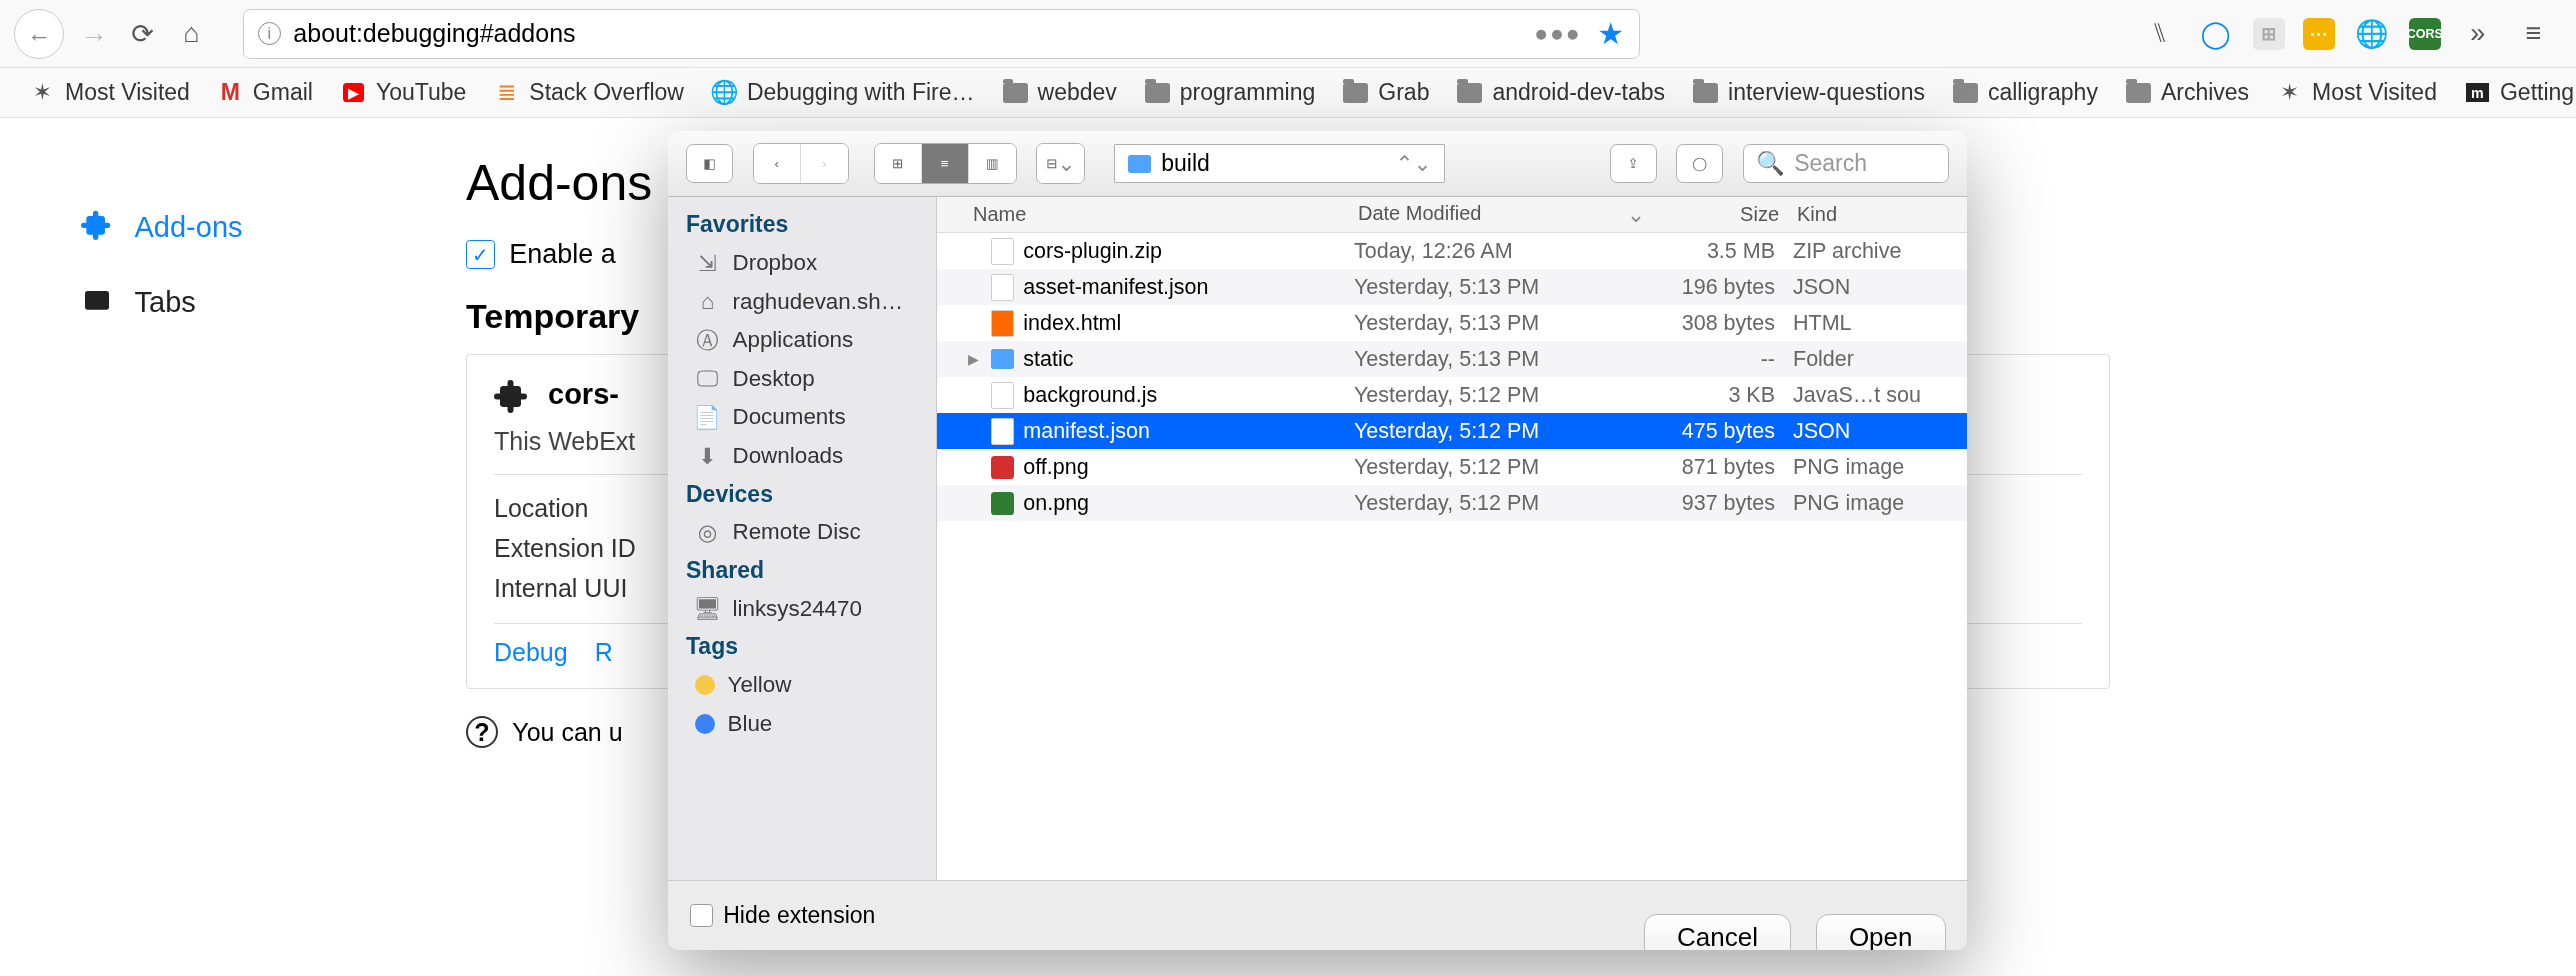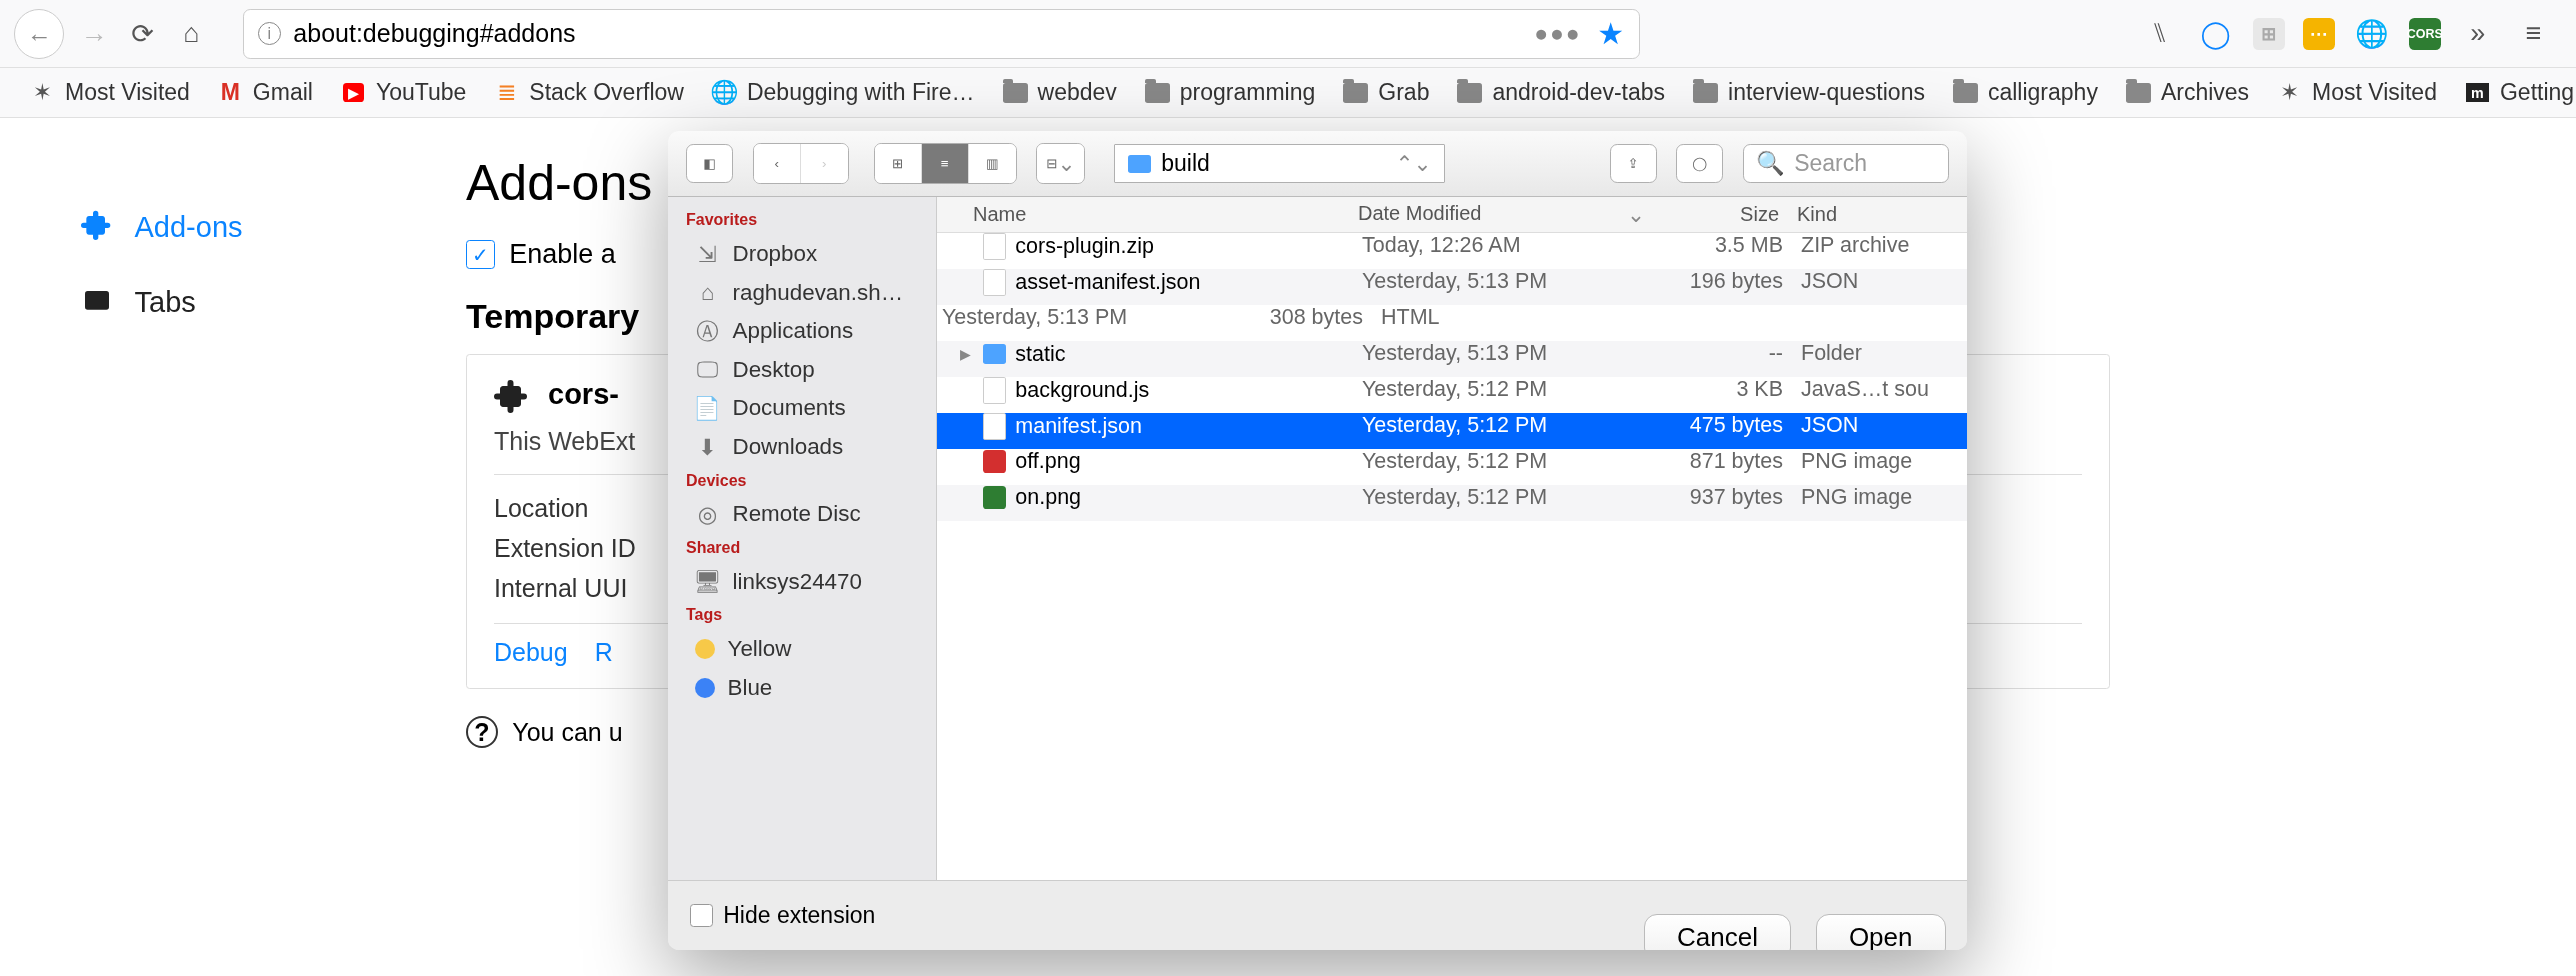--- a/index.html
+++ b/index.html
@@ -49,33 +49,33 @@
 .tb-btn { width:47px; height:39px; display:flex; align-items:center; justify-content:center; color:#666; border:none; background:#fff; border-right:0.9px solid #ddd;}
 .tb-btn:last-child { border-right:none;}
 .tb-btn.sel { background:#7a7a7a; color:#fff;}
 .tb-single { width:47px; height:39px; border:0.9px solid #b0b0b0; border-radius:7.2px; background:#fff; display:flex; align-items:center; justify-content:center; color:#666;}
 .folder-select { width:331px; height:39px; border:0.9px solid #b0b0b0; border-radius:1px; background:#fff; display:flex; align-items:center; padding:0 12.5px; gap:10.7px; margin: 0 18px;}
 .folder-select .fclr { width:23px; height:18px; background:#4da3ff; border-radius:2.7px;}
 .search-box { width:206px; height:39px; border:0.9px solid #b0b0b0; border-radius:7.2px; background:#fff; display:flex; align-items:center; padding:0 12.5px; gap:9px; color:#999;}
 
 .dlg-body { flex:1; display:flex; background:#fff;}
 .dlg-sidebar { width:269px; background:#e9e9eb; border-right:0.9px solid #ccc; padding:9px 0; overflow:auto;}
-.sb-section { padding: 5.4px 18px; color:#b91c1c; font-size:16px; font-weight:600;}
+.sb-section { padding: 5.4px 18px; color:#0c4a6e; font-size:23px; font-weight:600;}
 .sb-item { padding: 6.3px 18px 6.3px 27px; display:flex; align-items:center; gap:12.5px; font-size:22.4px; color:#333;}
 .sb-icon { width:25px; height:25px; display:flex; align-items:center; justify-content:center; color:#777;}
 .tag-dot { width:20px; height:20px; border-radius:50%;}
 
 .dlg-files { flex:1; display:flex; flex-direction:column;}
 .file-header { height:36px; background:#f5f5f5; border-bottom:0.9px solid #ddd; display:flex; align-items:center; font-size:20px; color:#555; padding:0 9px;}
 .col-name { flex: 1 1 358px; padding-left:27px;}
 .col-date { flex: 0 0 305px;}
 .col-size { flex: 0 0 134px; text-align:right; padding-right:18px;}
 .col-kind { flex: 0 0 161px;}
 .file-list { flex:1; overflow:auto;}
-.file-row { height:36px; display:flex; align-items:flex-start; font-size:21.5px; padding:0 5px;}
+.file-row { height:36px; display:flex; align-items:center; font-size:21.5px; padding:0 13px;}
 .file-row:nth-child(even){ background:#f5f5f7;}
 .file-row.selected { background:#0066ff; color:#fff;}
 .fr-name { flex: 1 1 358px; display:flex; align-items:center; gap:9px; padding-left:18px;}
 .fr-date { flex:0 0 305px; color:#666;}
 .fr-size { flex:0 0 134px; text-align:right; padding-right:18px; color:#666;}
 .fr-kind { flex:0 0 161px; color:#666; white-space:nowrap; overflow:hidden; text-overflow:ellipsis;}
 .file-row.selected .fr-date, .file-row.selected .fr-size, .file-row.selected .fr-kind { color:#fff;}
 .disclosure { width:14.3px; color:#888;}
 .ficon { width:23px; height:27px; background:#fff; border:0.9px solid #ccc; border-radius:1.8px; position:relative;}
 .ficon.folder { background:#4da3ff; border:none; height:20px; border-radius:2.7px;}
@@ -341,20 +341,25 @@
             <div class="fr-name">
               <span class="disclosure"></span>
               <span class="ficon"></span>
               <span>asset-manifest.json</span>
             </div>
             <div class="fr-date">Yesterday, 5:13 PM</div>
             <div class="fr-size">196 bytes</div>
             <div class="fr-kind">JSON</div>
           </div>
           <div class="file-row">
+            <div class="fr-name">
+              <span class="disclosure"></span>
+              <span class="ficon" style="width: 23px; height: 27px; background: rgb(255, 106, 0); border-radius: 1.8px;"></span>
+              <span>index.html</span>
+            </div>
             <div class="fr-date">Yesterday, 5:13 PM</div>
             <div class="fr-size">308 bytes</div>
             <div class="fr-kind">HTML</div>
           </div>
           <div class="file-row">
             <div class="fr-name">
               <span class="disclosure">▸</span>
               <span class="ficon folder"></span>
               <span>static</span>
             </div>

